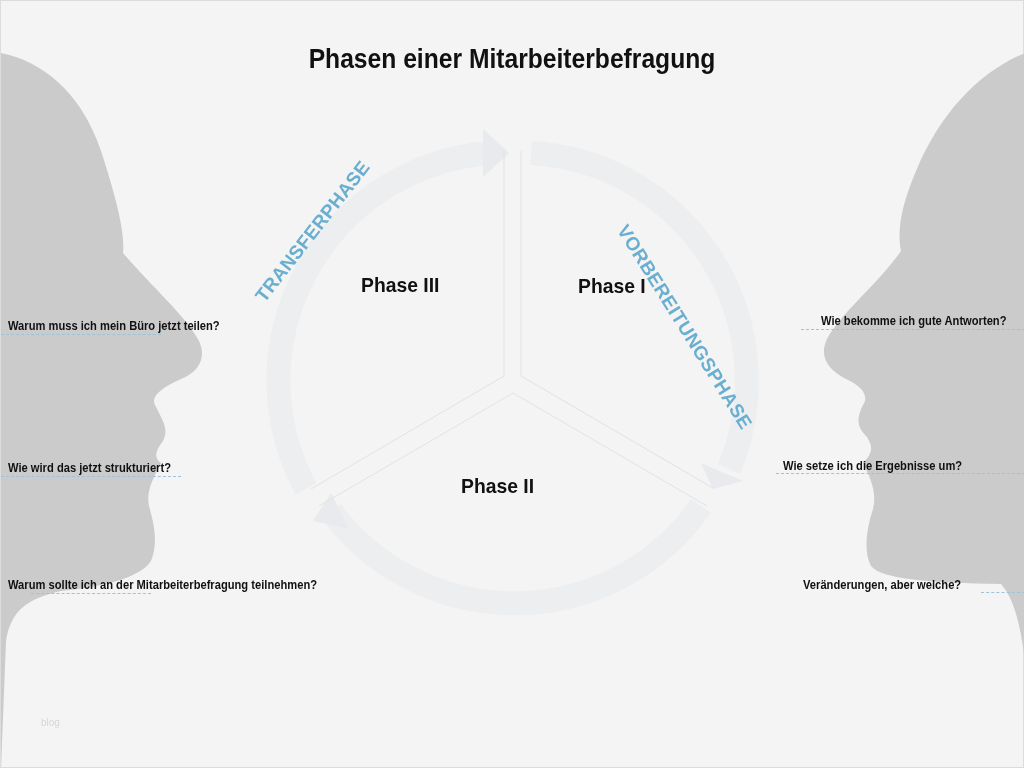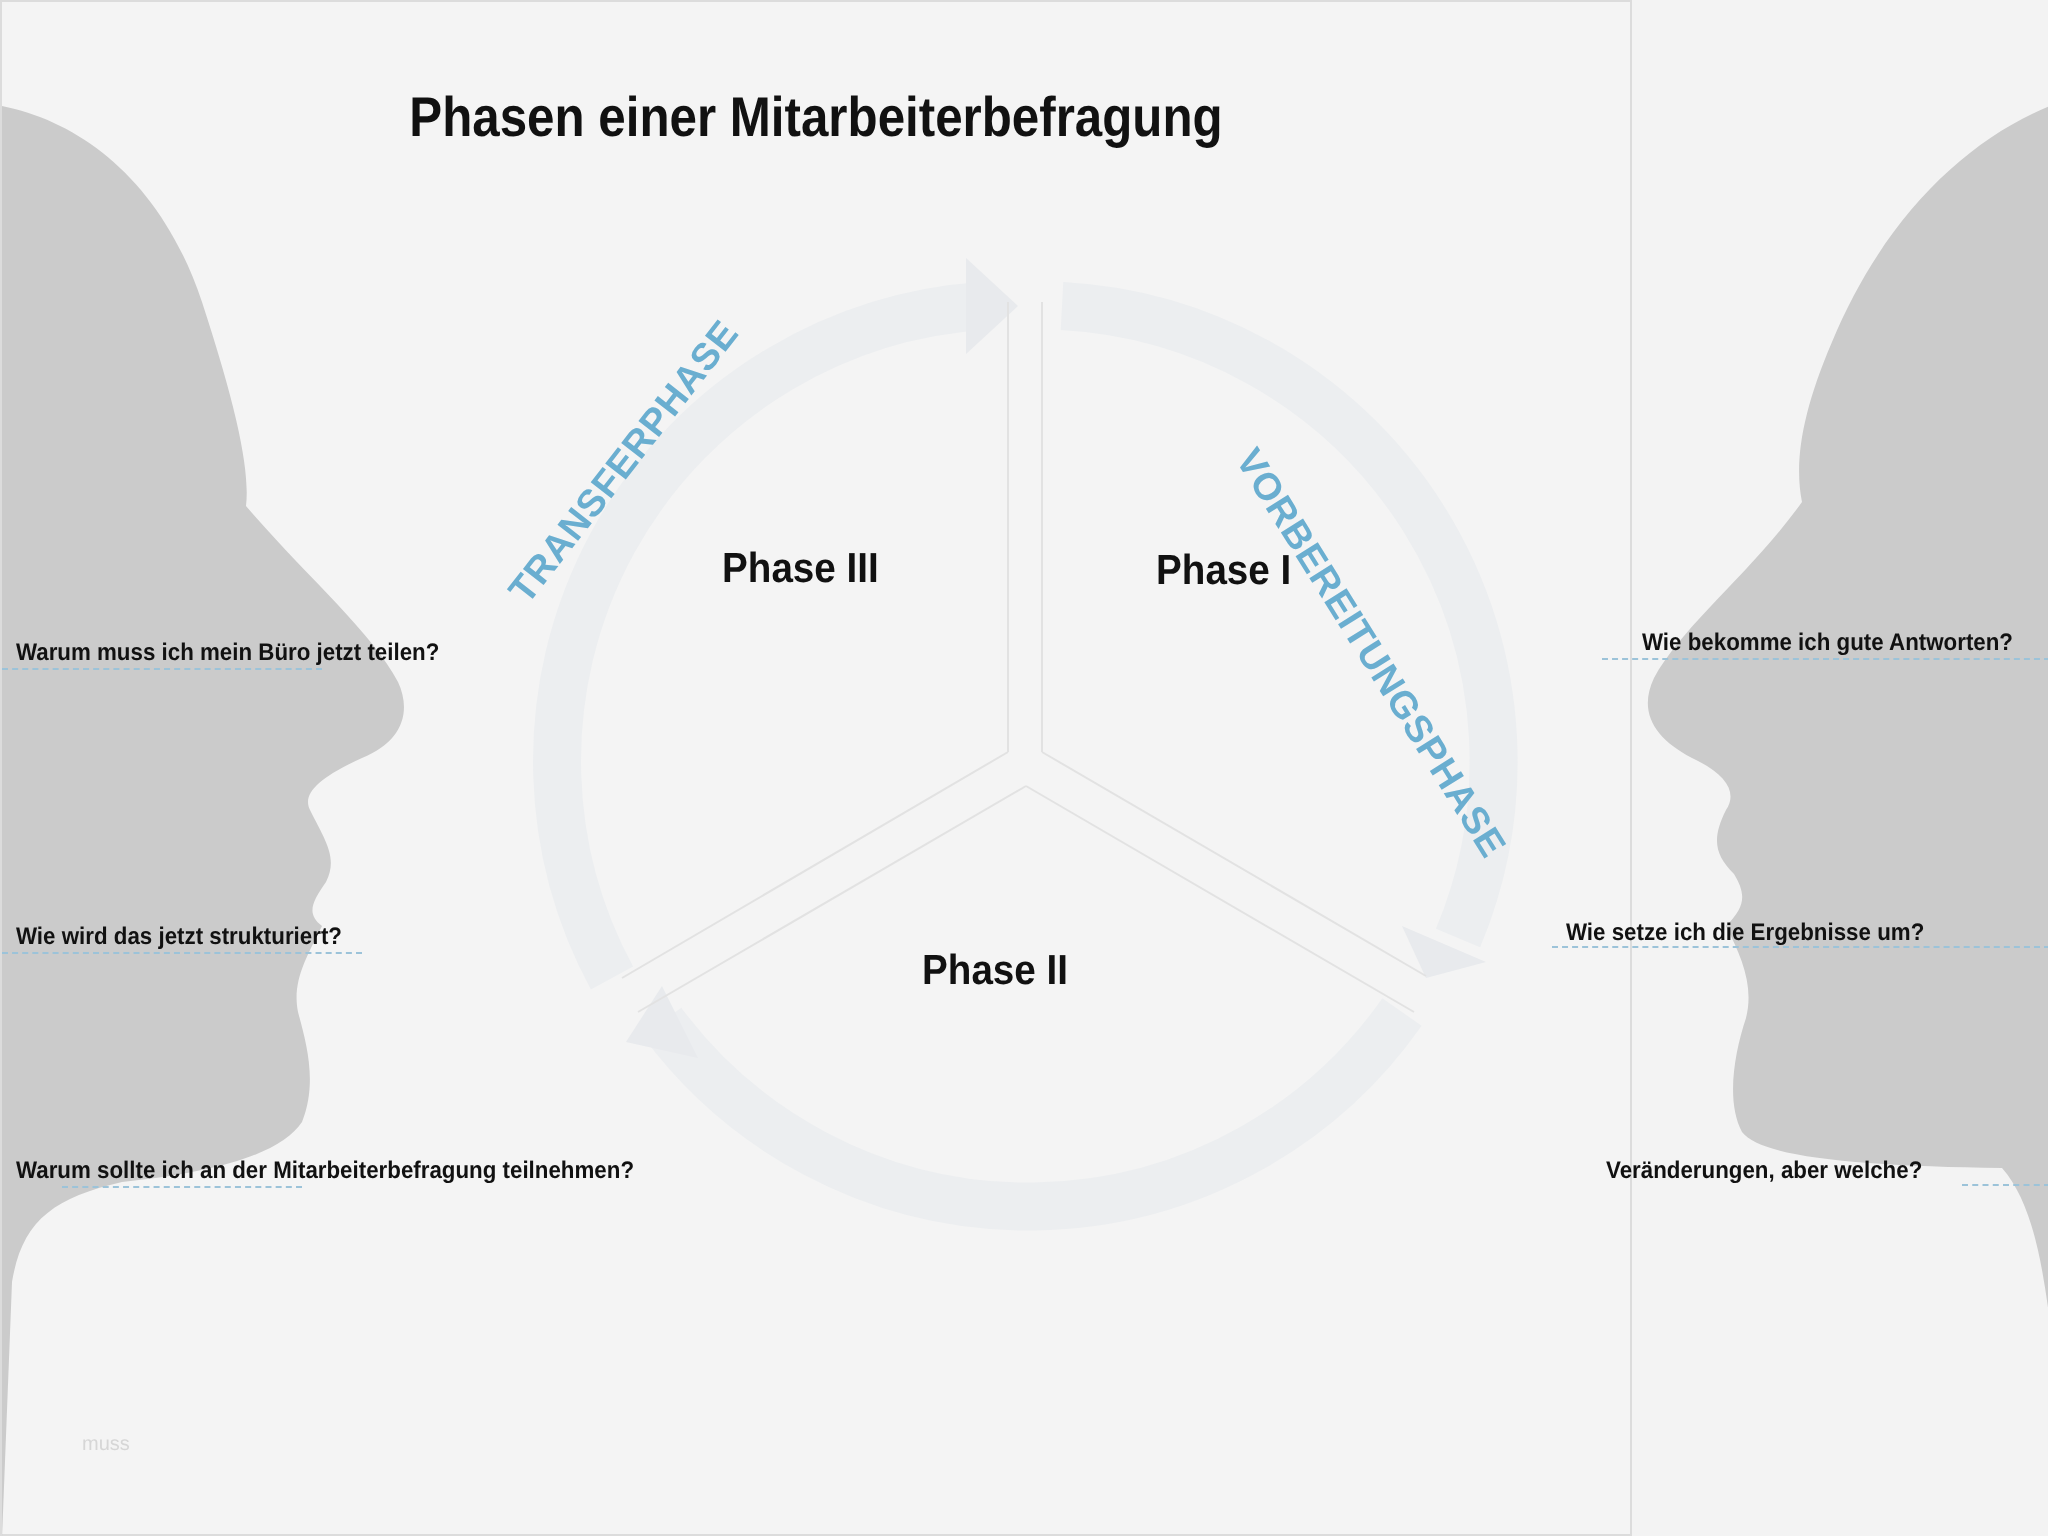--- a/index.html
+++ b/index.html
@@ -6,21 +6,21 @@
       margin: 0;
       padding: 0;
       width: 1024px;
       height: 768px;
       overflow: hidden;
       background: #f3f3f3;
       font-family: "Liberation Sans", sans-serif;
     }
     .canvas {
       position: relative;
-      width: 816px;
+      width: 1024px;
       height: 768px;
       background: #f4f4f4;
       border: 1px solid #dcdcdc;
       box-sizing: border-box;
     }
     .bg-svg {
       position: absolute;
       left: 0; top: 0;
       width: 1024px; height: 768px;
     }
@@ -153,14 +153,14 @@
 
   <div class="question" style="left:820px; top:313px;">Wie bekomme ich gute Antworten?</div>
   <div class="dash" style="left:800px; top:328px; width:224px;"></div>
 
   <div class="question" style="left:782px; top:458px;">Wie setze ich die Ergebnisse um?</div>
   <div class="dash" style="left:775px; top:472px; width:249px;"></div>
 
   <div class="question" style="left:802px; top:577px;">Veränderungen, aber welche?</div>
   <div class="dash" style="left:980px; top:591px; width:44px;"></div>
 
-  <div class="watermark">muss</div>
+  <div class="watermark">blog</div>
 </div>
 
 </body></html>

